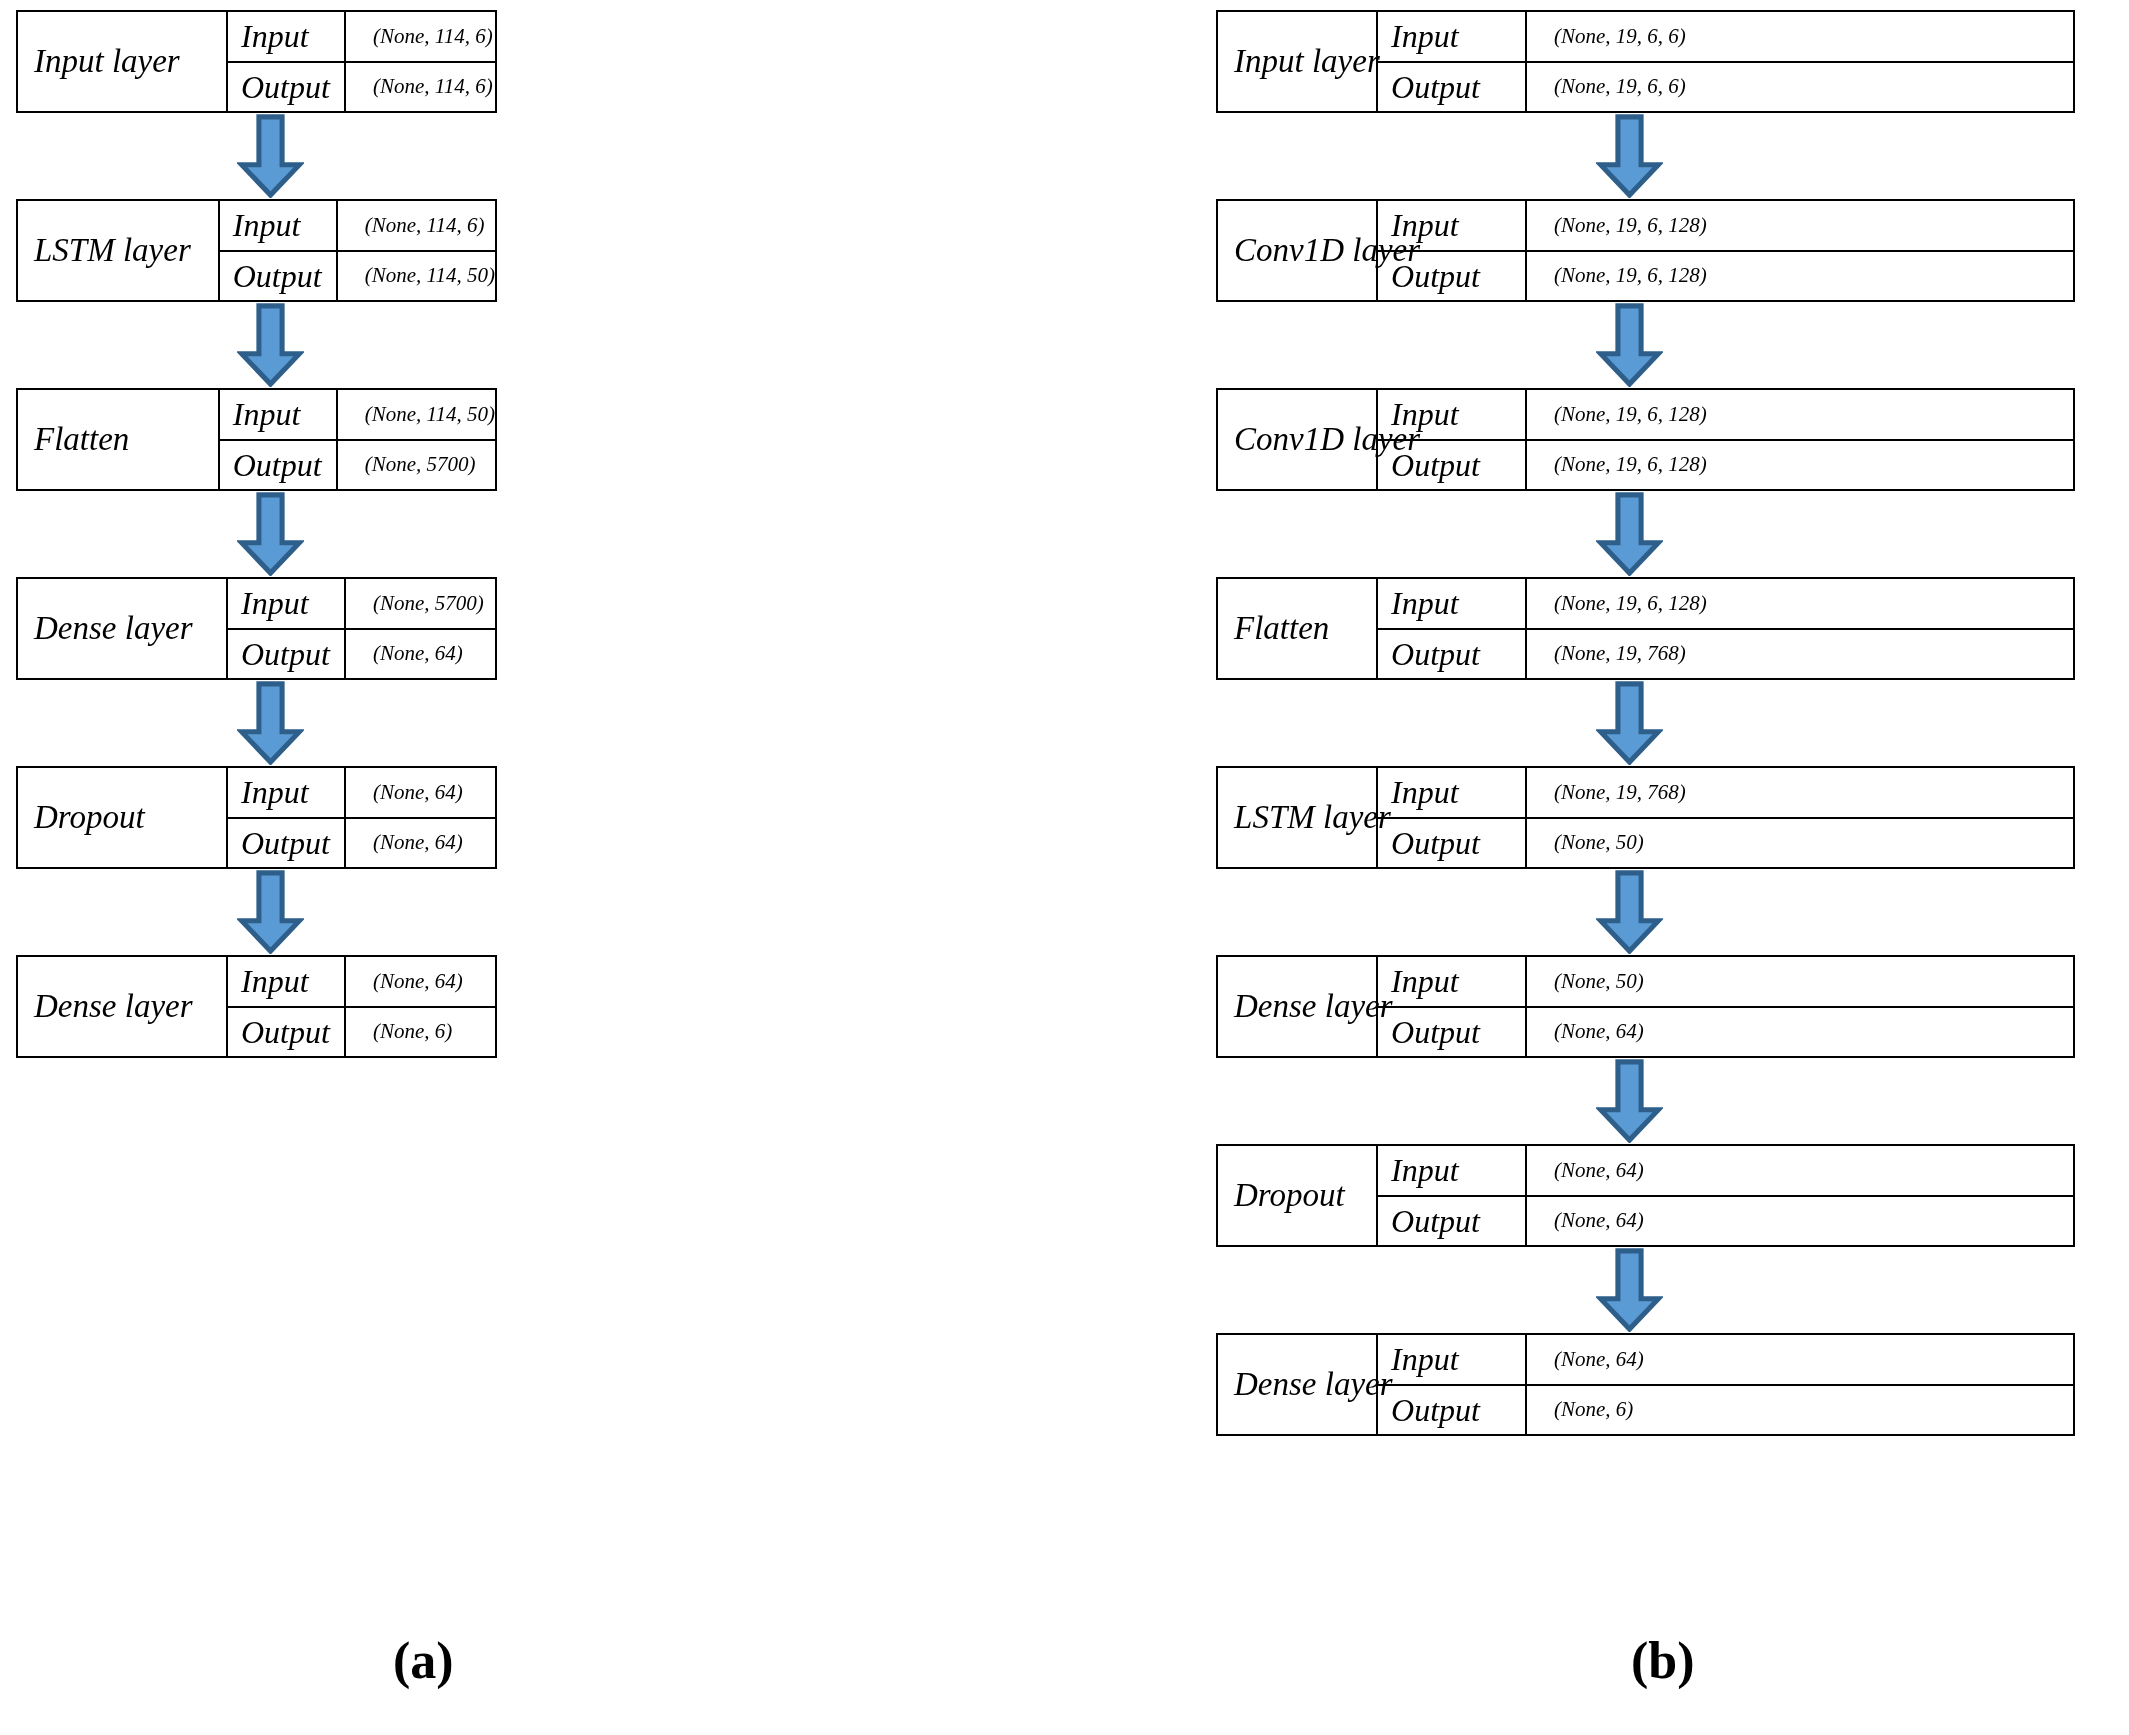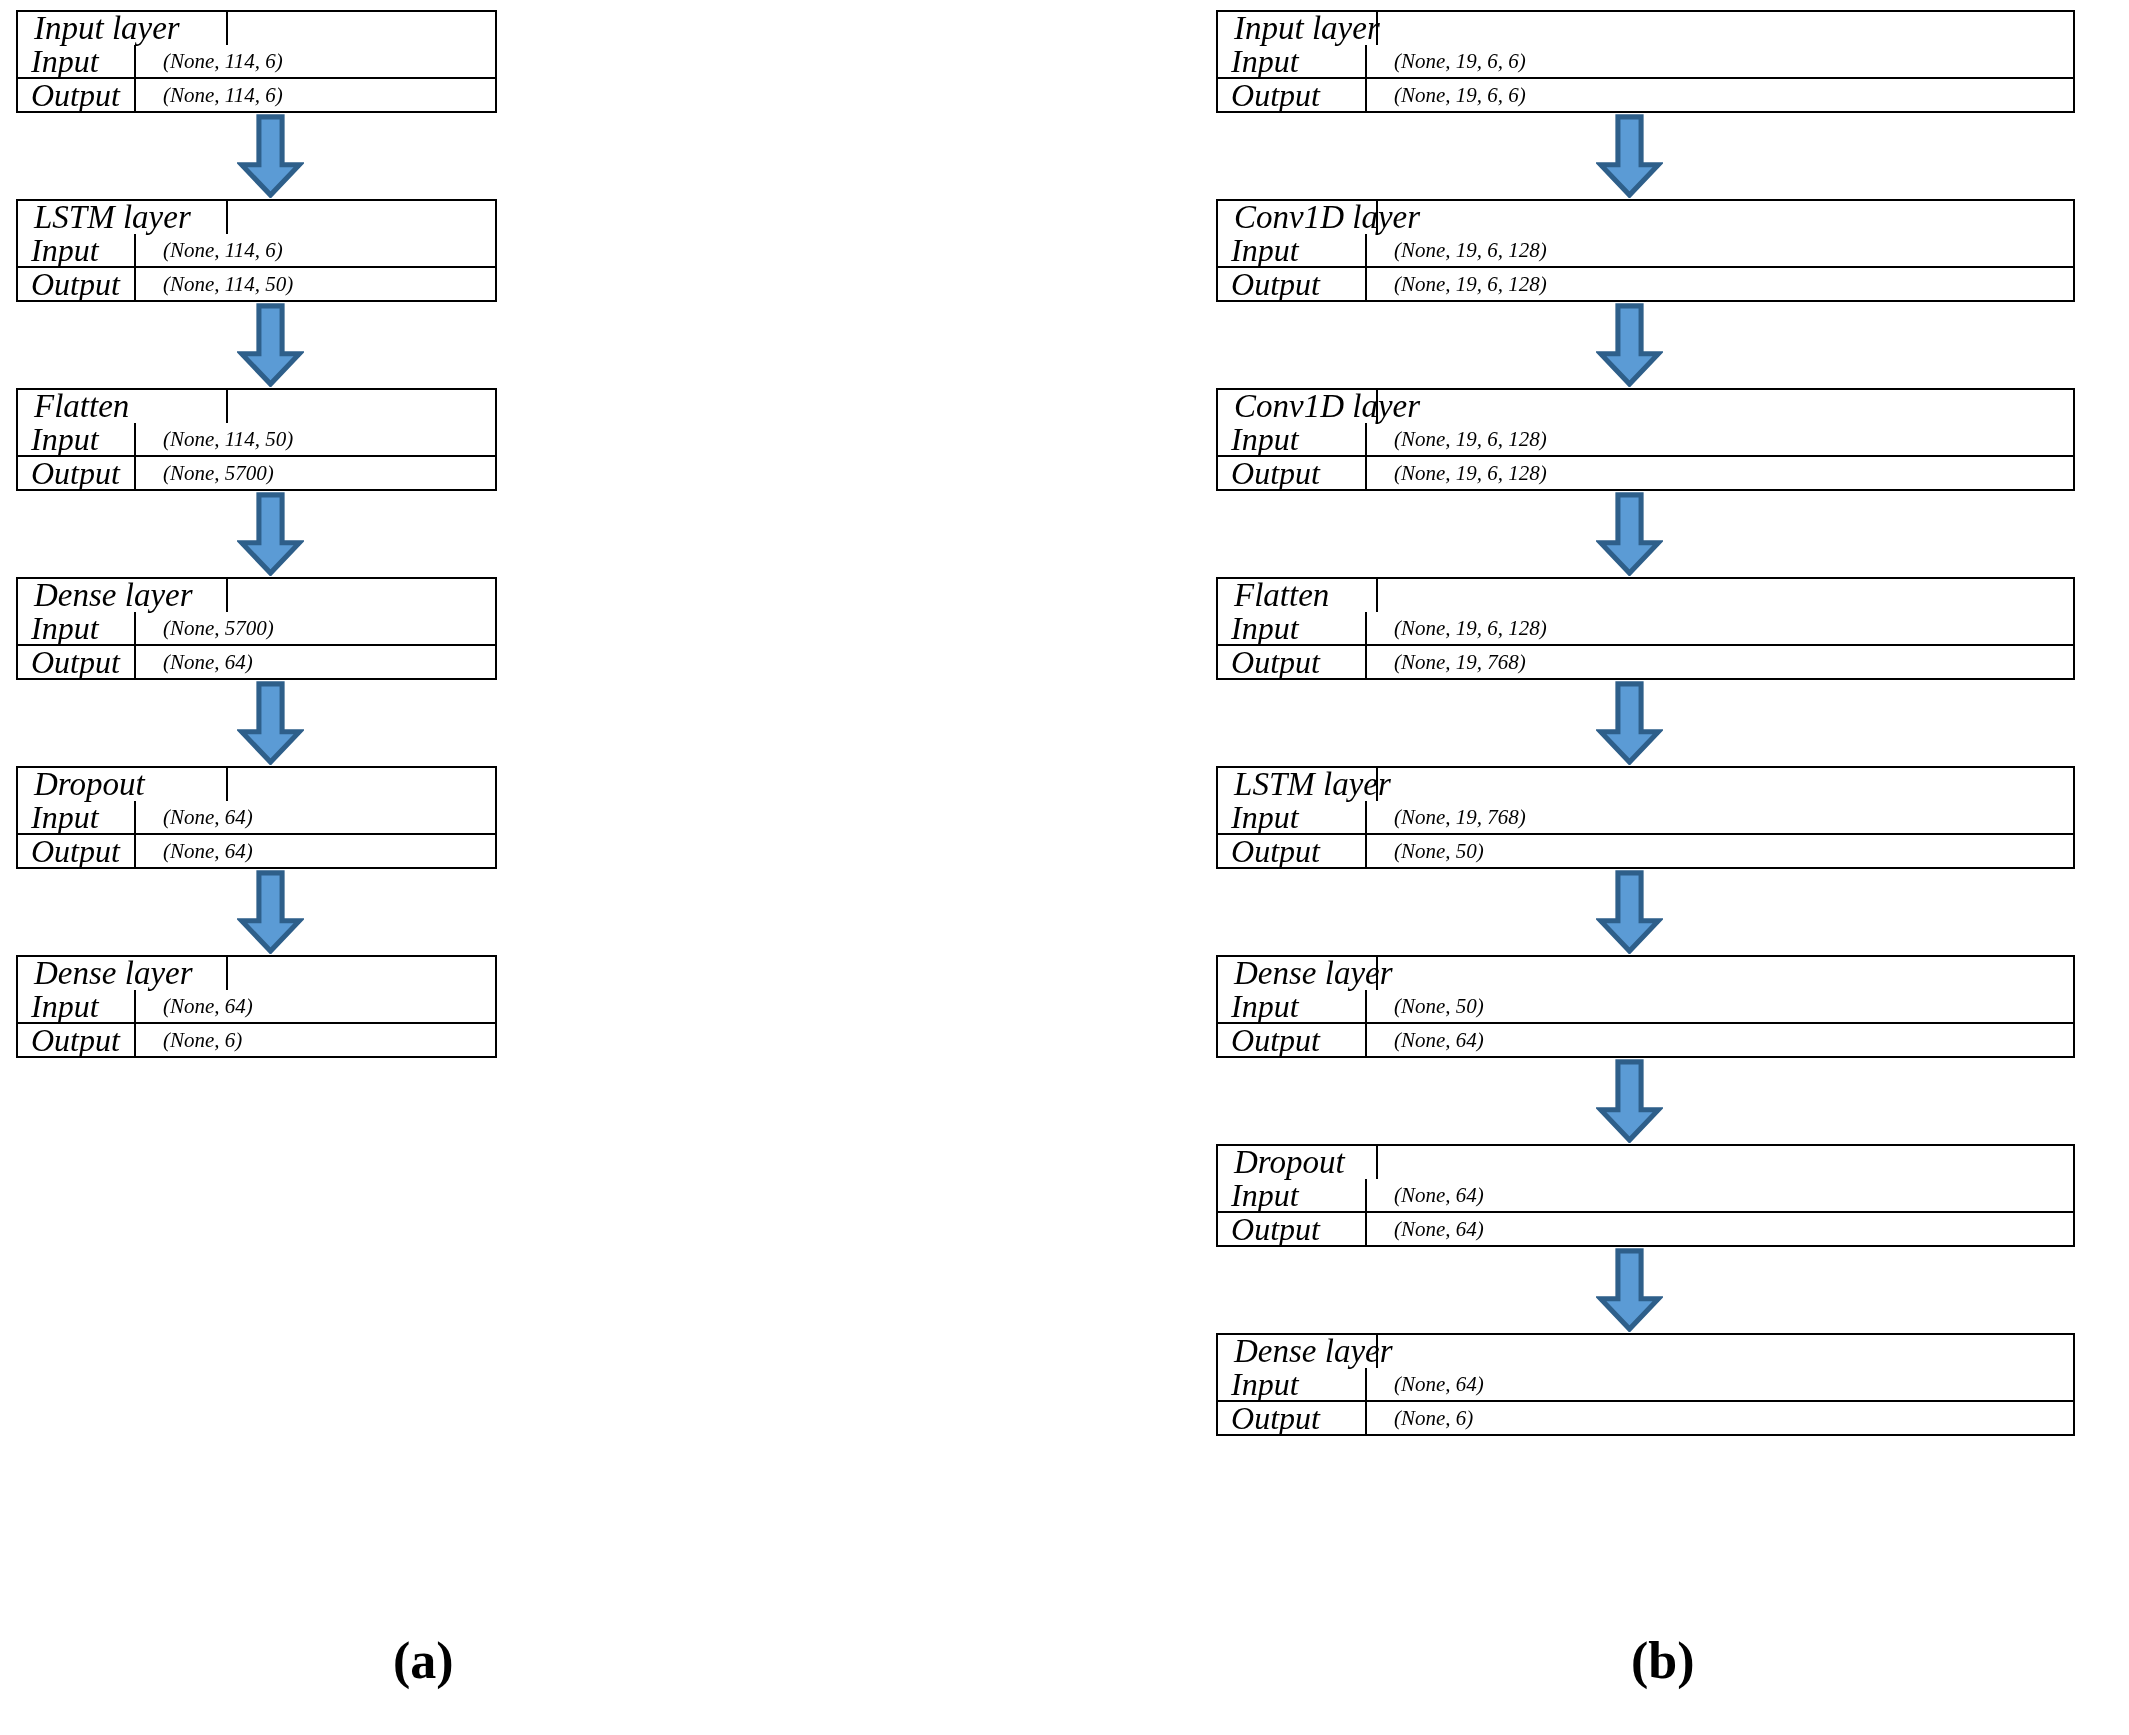--- a/index.html
+++ b/index.html
@@ -36,21 +36,21 @@
     flex-direction: column;
     align-items: flex-start;
   }
 
   
   .layer-box {
     box-sizing: border-box;
     border: 2.2px solid #000000;
     background: #ffffff;
     display: flex;
-    flex-direction: column;
+    flex-direction: row;
     align-items: stretch;
   }
   .panel.left  .layer-box { width: 481px; height: 103px; }
   .panel.right .layer-box { width: 859px; height: 103px; }
 
   .cell-name {
     box-sizing: border-box;
     display: flex;
     align-items: center;
     padding-left: 16px;

